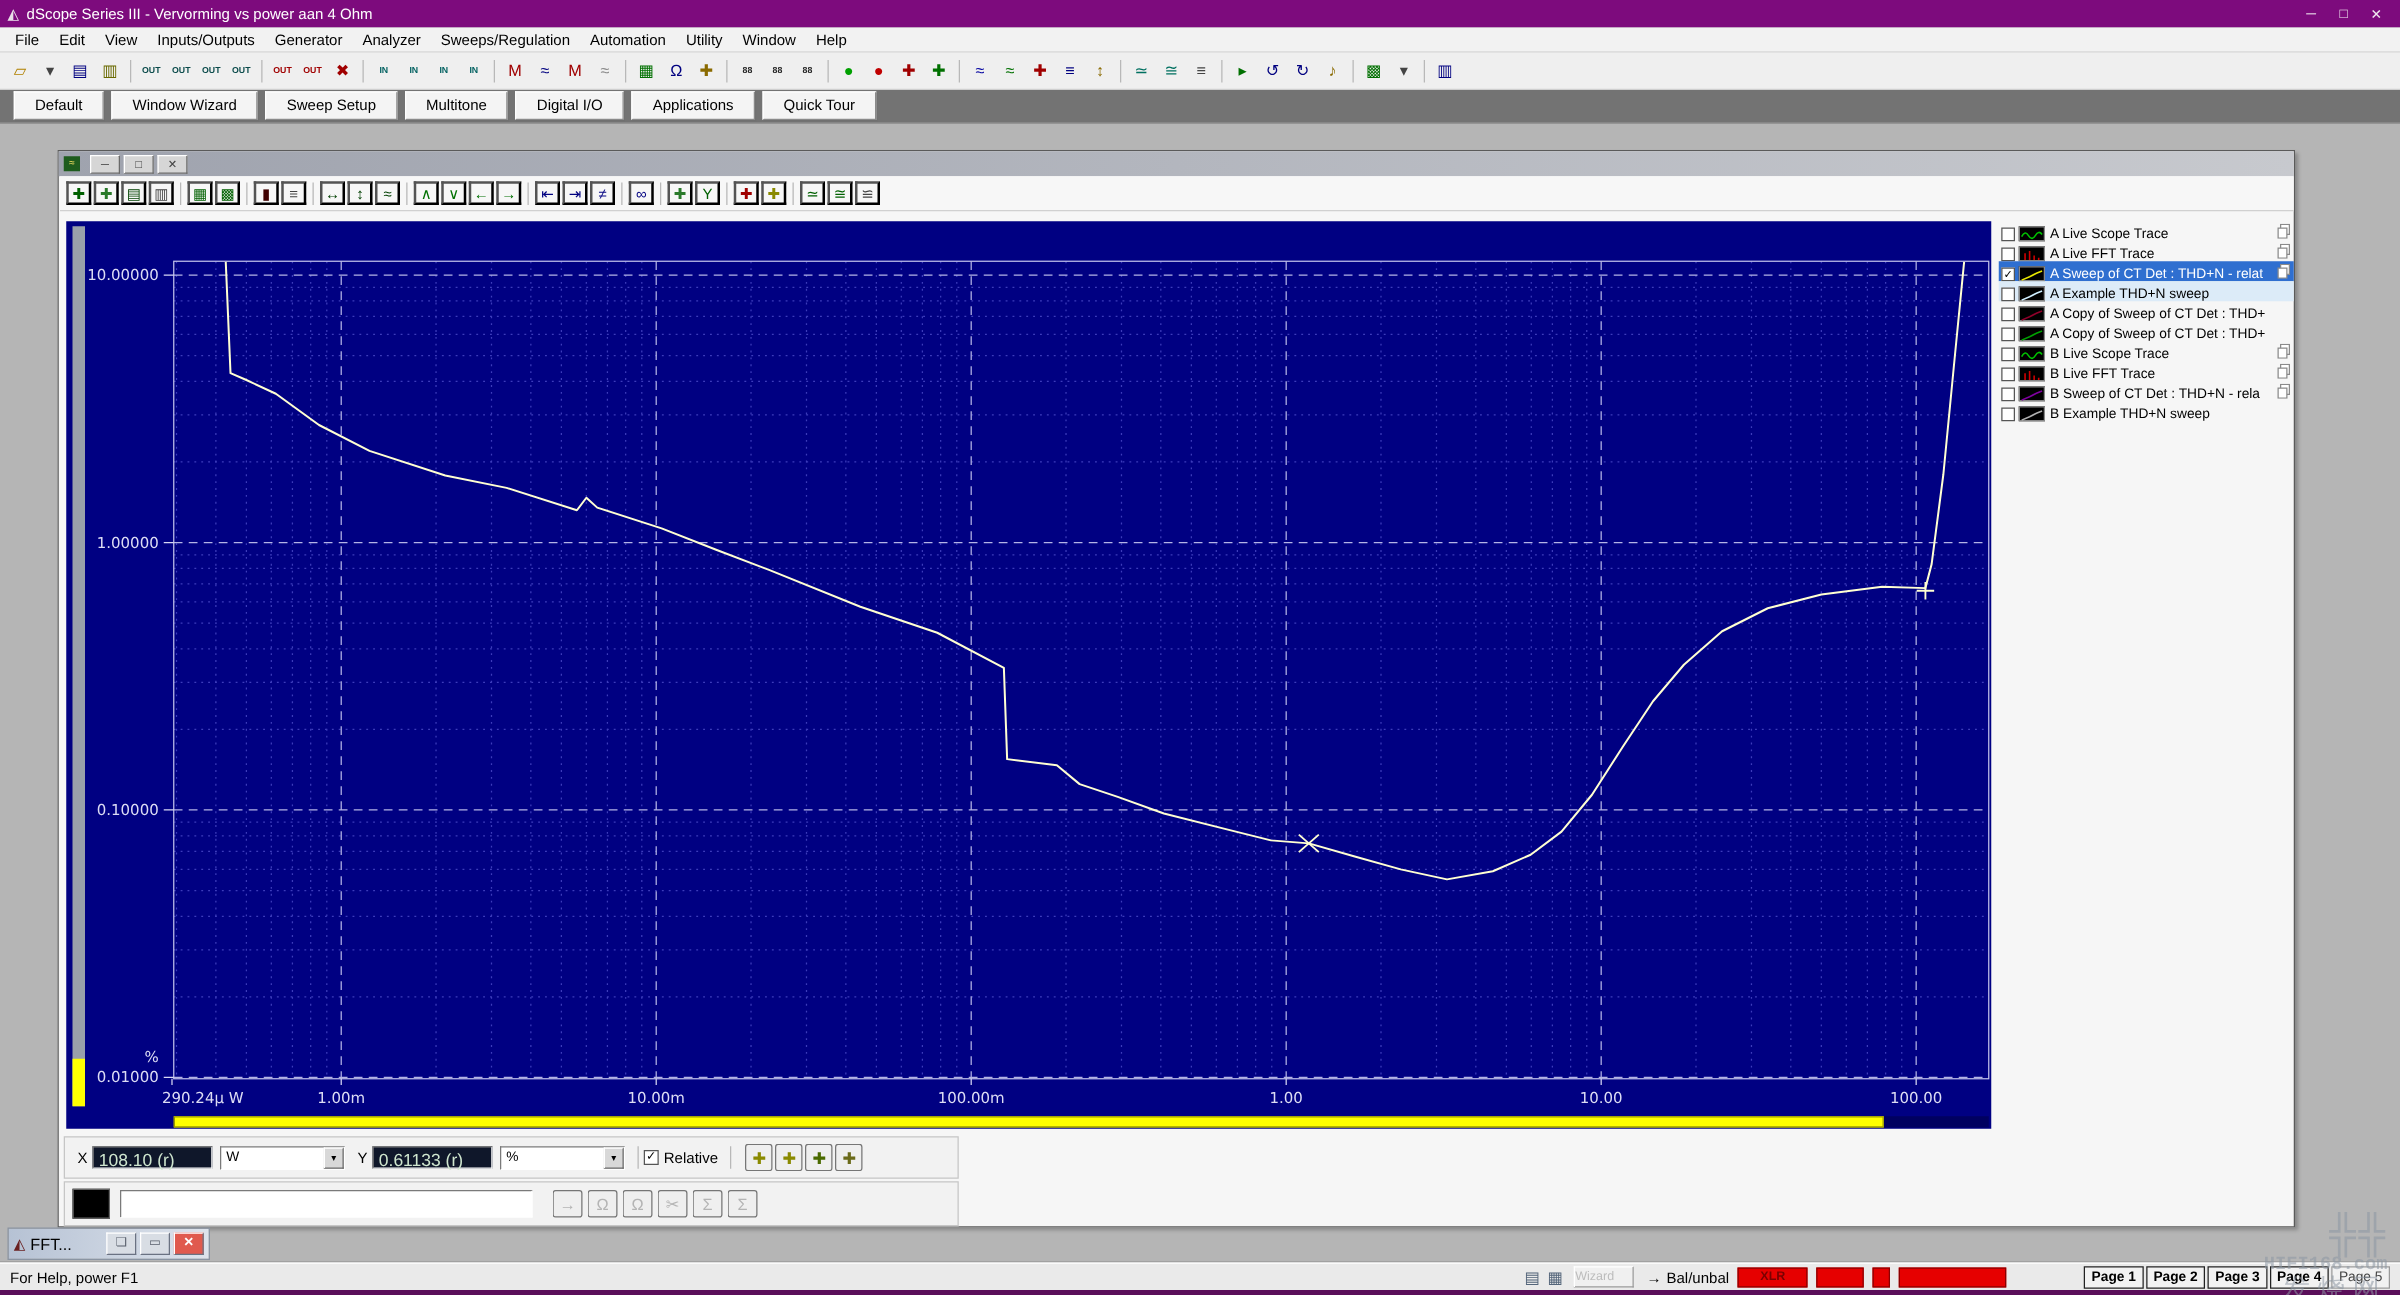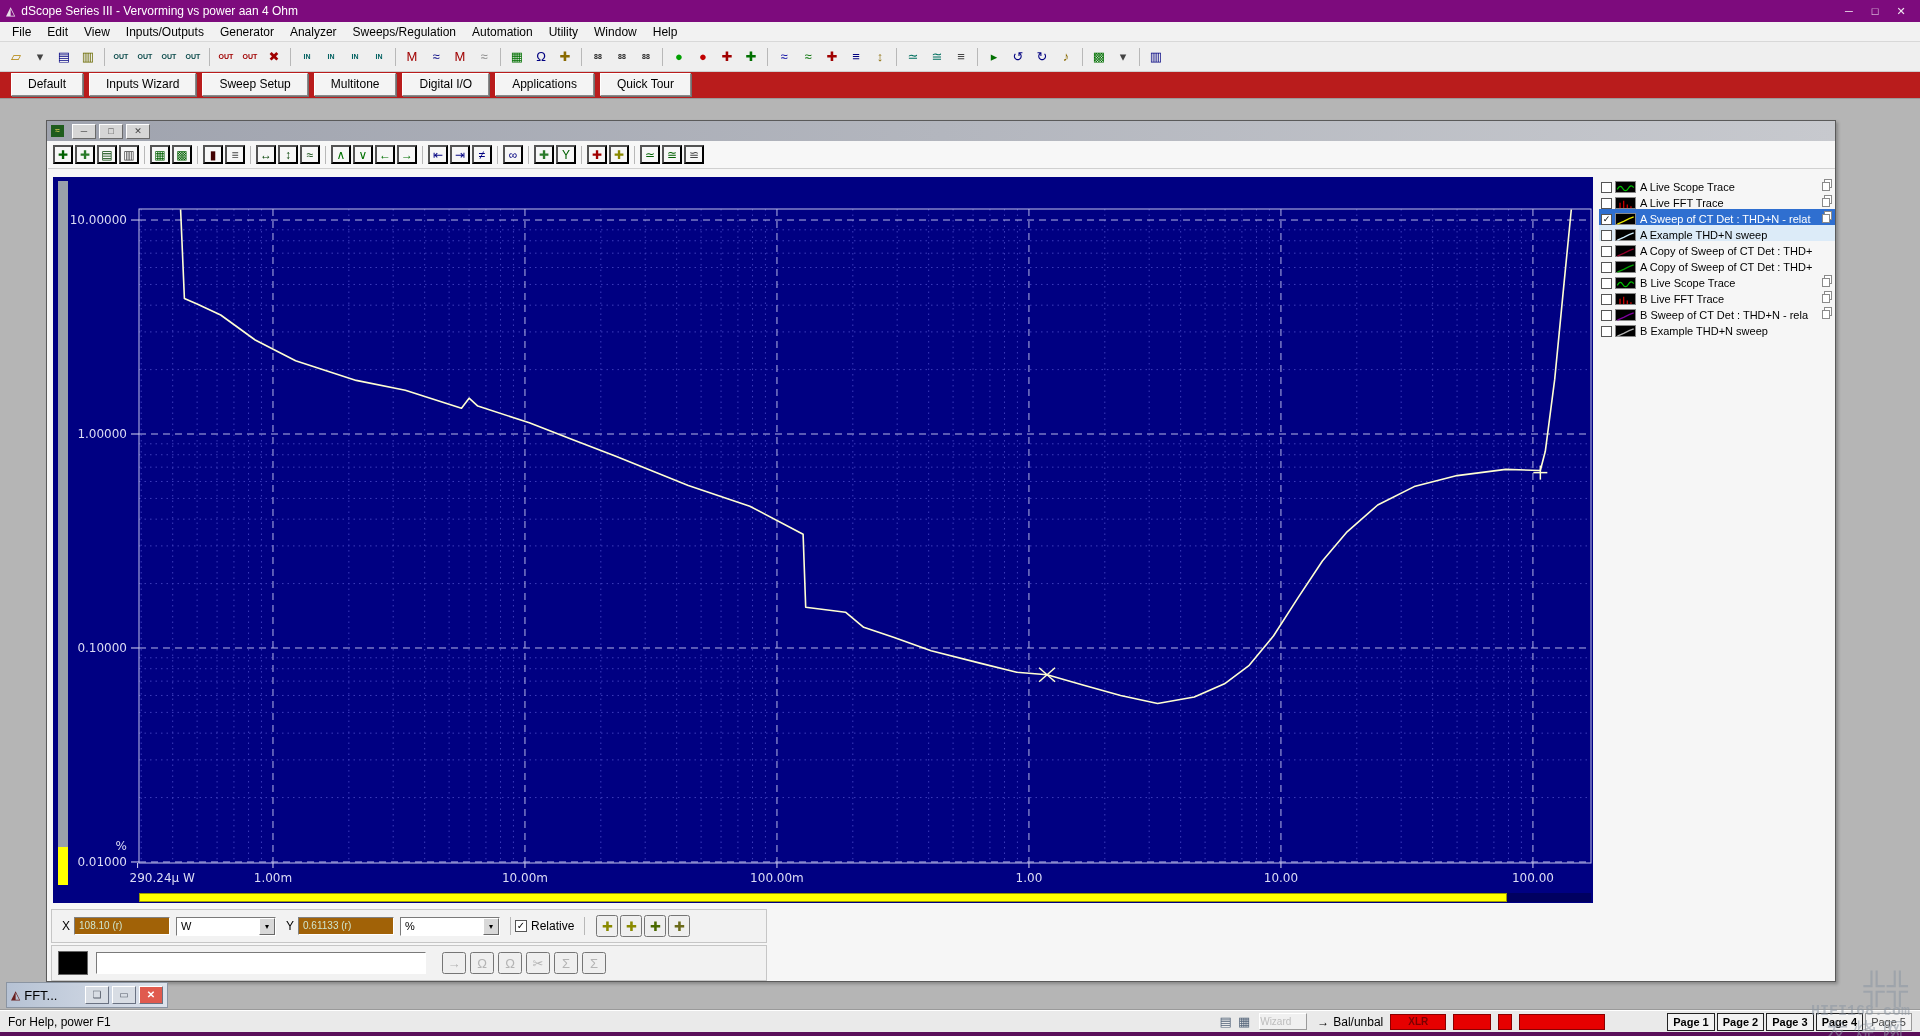--- a/index.html
+++ b/index.html
@@ -14,21 +14,21 @@
   #titlebar .cap-btn { width:26px; text-align:center; color:#f0e8f0; font-size:11px; }
   #menubar { left:0; top:22px; width:1920px; height:20px; background:#f2f2f2;
     border-bottom:1px solid #d8d8d8; display:flex; align-items:center; padding-left:4px; }
   .menu-item { padding:2px 8px; }
   #main-toolbar { left:0; top:42px; width:1920px; height:30px; background:#efefef;
     border-bottom:1px solid #cfcfcf; display:flex; align-items:center; padding-left:4px; }
   .tbtn { width:22px; height:22px; margin:0 1px; background:#efefef; border:1px solid #efefef;
     display:flex; align-items:center; justify-content:center; font-size:13px; }
   .tbtn .txt { font-size:7px; font-weight:bold; letter-spacing:0; }
   .tsep { width:1px; height:18px; background:#b8b8b8; margin:0 4px; }
-  #tabrow { left:0; top:72px; width:1920px; height:27px; background:#b91c1c;
+  #tabrow { left:0; top:72px; width:1920px; height:27px; background:#737373;
     border-bottom:1px solid #9a9a9a; display:flex; align-items:flex-end; padding:0 0 1px 8px; }
   .tab { margin:1px 3px 1px 3px; padding:3px 16px 4px 16px; background:#f4f4f4;
     border:1px solid #8a8a8a; border-top-color:#fff; border-left-color:#fff;
     box-shadow:1px 1px 0 #707070; font-size:12px; }
 
   
   #twindow { left:46px; top:120px; width:1790px; height:862px; background:#f6f6f6;
     border:1px solid #5a5a5a; box-shadow:2px 2px 3px rgba(0,0,0,.25); }
   #wtitle { left:0; top:0; width:100%; height:20px;
     background:linear-gradient(90deg,#9fa3ae,#c7c9ce); color:#ededf2;
@@ -59,21 +59,21 @@
   .cb { width:11px; height:11px; background:#fff; border:1px solid #555; font-size:9px;
     line-height:9px; text-align:center; color:#000; margin-right:3px; flex:none; }
   .thumb { width:21px; height:12px; background:#000; border:1px solid #888; margin-right:4px; flex:none; }
   .tlabel { white-space:nowrap; overflow:hidden; font-size:11px; flex:1; }
   .copy-ic { position:absolute; right:2px; top:2px; }
 
   
   #cursorbar { left:4px; top:788px; width:716px; height:34px; border:1px solid #c6c6c6;
     background:#f2f2f2; display:flex; align-items:center; padding:0 6px; }
   .vlabel { font-size:12px; margin:0 4px; }
-  .vfield { width:96px; height:18px; background:#a16207; color:#cfe6cf; font-size:10px;
+  .vfield { width:96px; height:18px; background:#0f172a; color:#cfe6cf; font-size:14px;
     border:1px solid; border-color:#808080 #fff #fff #808080; padding:2px 4px; }
   .combo { width:100px; height:19px; background:#fff; border:1px solid;
     border-color:#7a7a7a #fff #fff #7a7a7a; display:flex; align-items:center;
     justify-content:space-between; padding-left:4px; margin:0 6px; font-size:11px; }
   .combo .cbtn { width:16px; height:17px; background:#d8d8d8; border:1px solid;
     border-color:#fff #6a6a6a #6a6a6a #fff; font-size:8px; text-align:center; line-height:15px; }
   .chk { width:12px; height:12px; background:#fff; border:1px solid #555; font-size:10px;
     line-height:10px; text-align:center; margin-right:4px; }
   .cbar-btn { width:22px; height:22px; display:flex; align-items:center; justify-content:center;
     font-size:13px; margin:0 1px; }
@@ -216,21 +216,21 @@
     <button class="tbtn" style="color: rgb(0, 0, 128);">↻</button>
     <button class="tbtn" style="color: rgb(138, 106, 0);">♪</button>
     <span class="tsep"></span>
     <button class="tbtn" style="color: rgb(0, 112, 0);">▩</button>
     <button class="tbtn" style="color: rgb(68, 68, 68);">▾</button>
     <span class="tsep"></span>
     <button class="tbtn" style="color: rgb(0, 0, 128);">▥</button>
   </div>
 <div class="abs" id="tabrow">
     <button class="tab">Default</button>
-    <button class="tab">Inputs Wizard</button>
+    <button class="tab">Window Wizard</button>
     <button class="tab">Sweep Setup</button>
     <button class="tab">Multitone</button>
     <button class="tab">Digital I/O</button>
     <button class="tab">Applications</button>
     <button class="tab">Quick Tour</button>
   </div>
 
 <div class="abs" id="twindow">
   <div class="abs" id="wtitle">
     <span class="wicon">≈</span>

